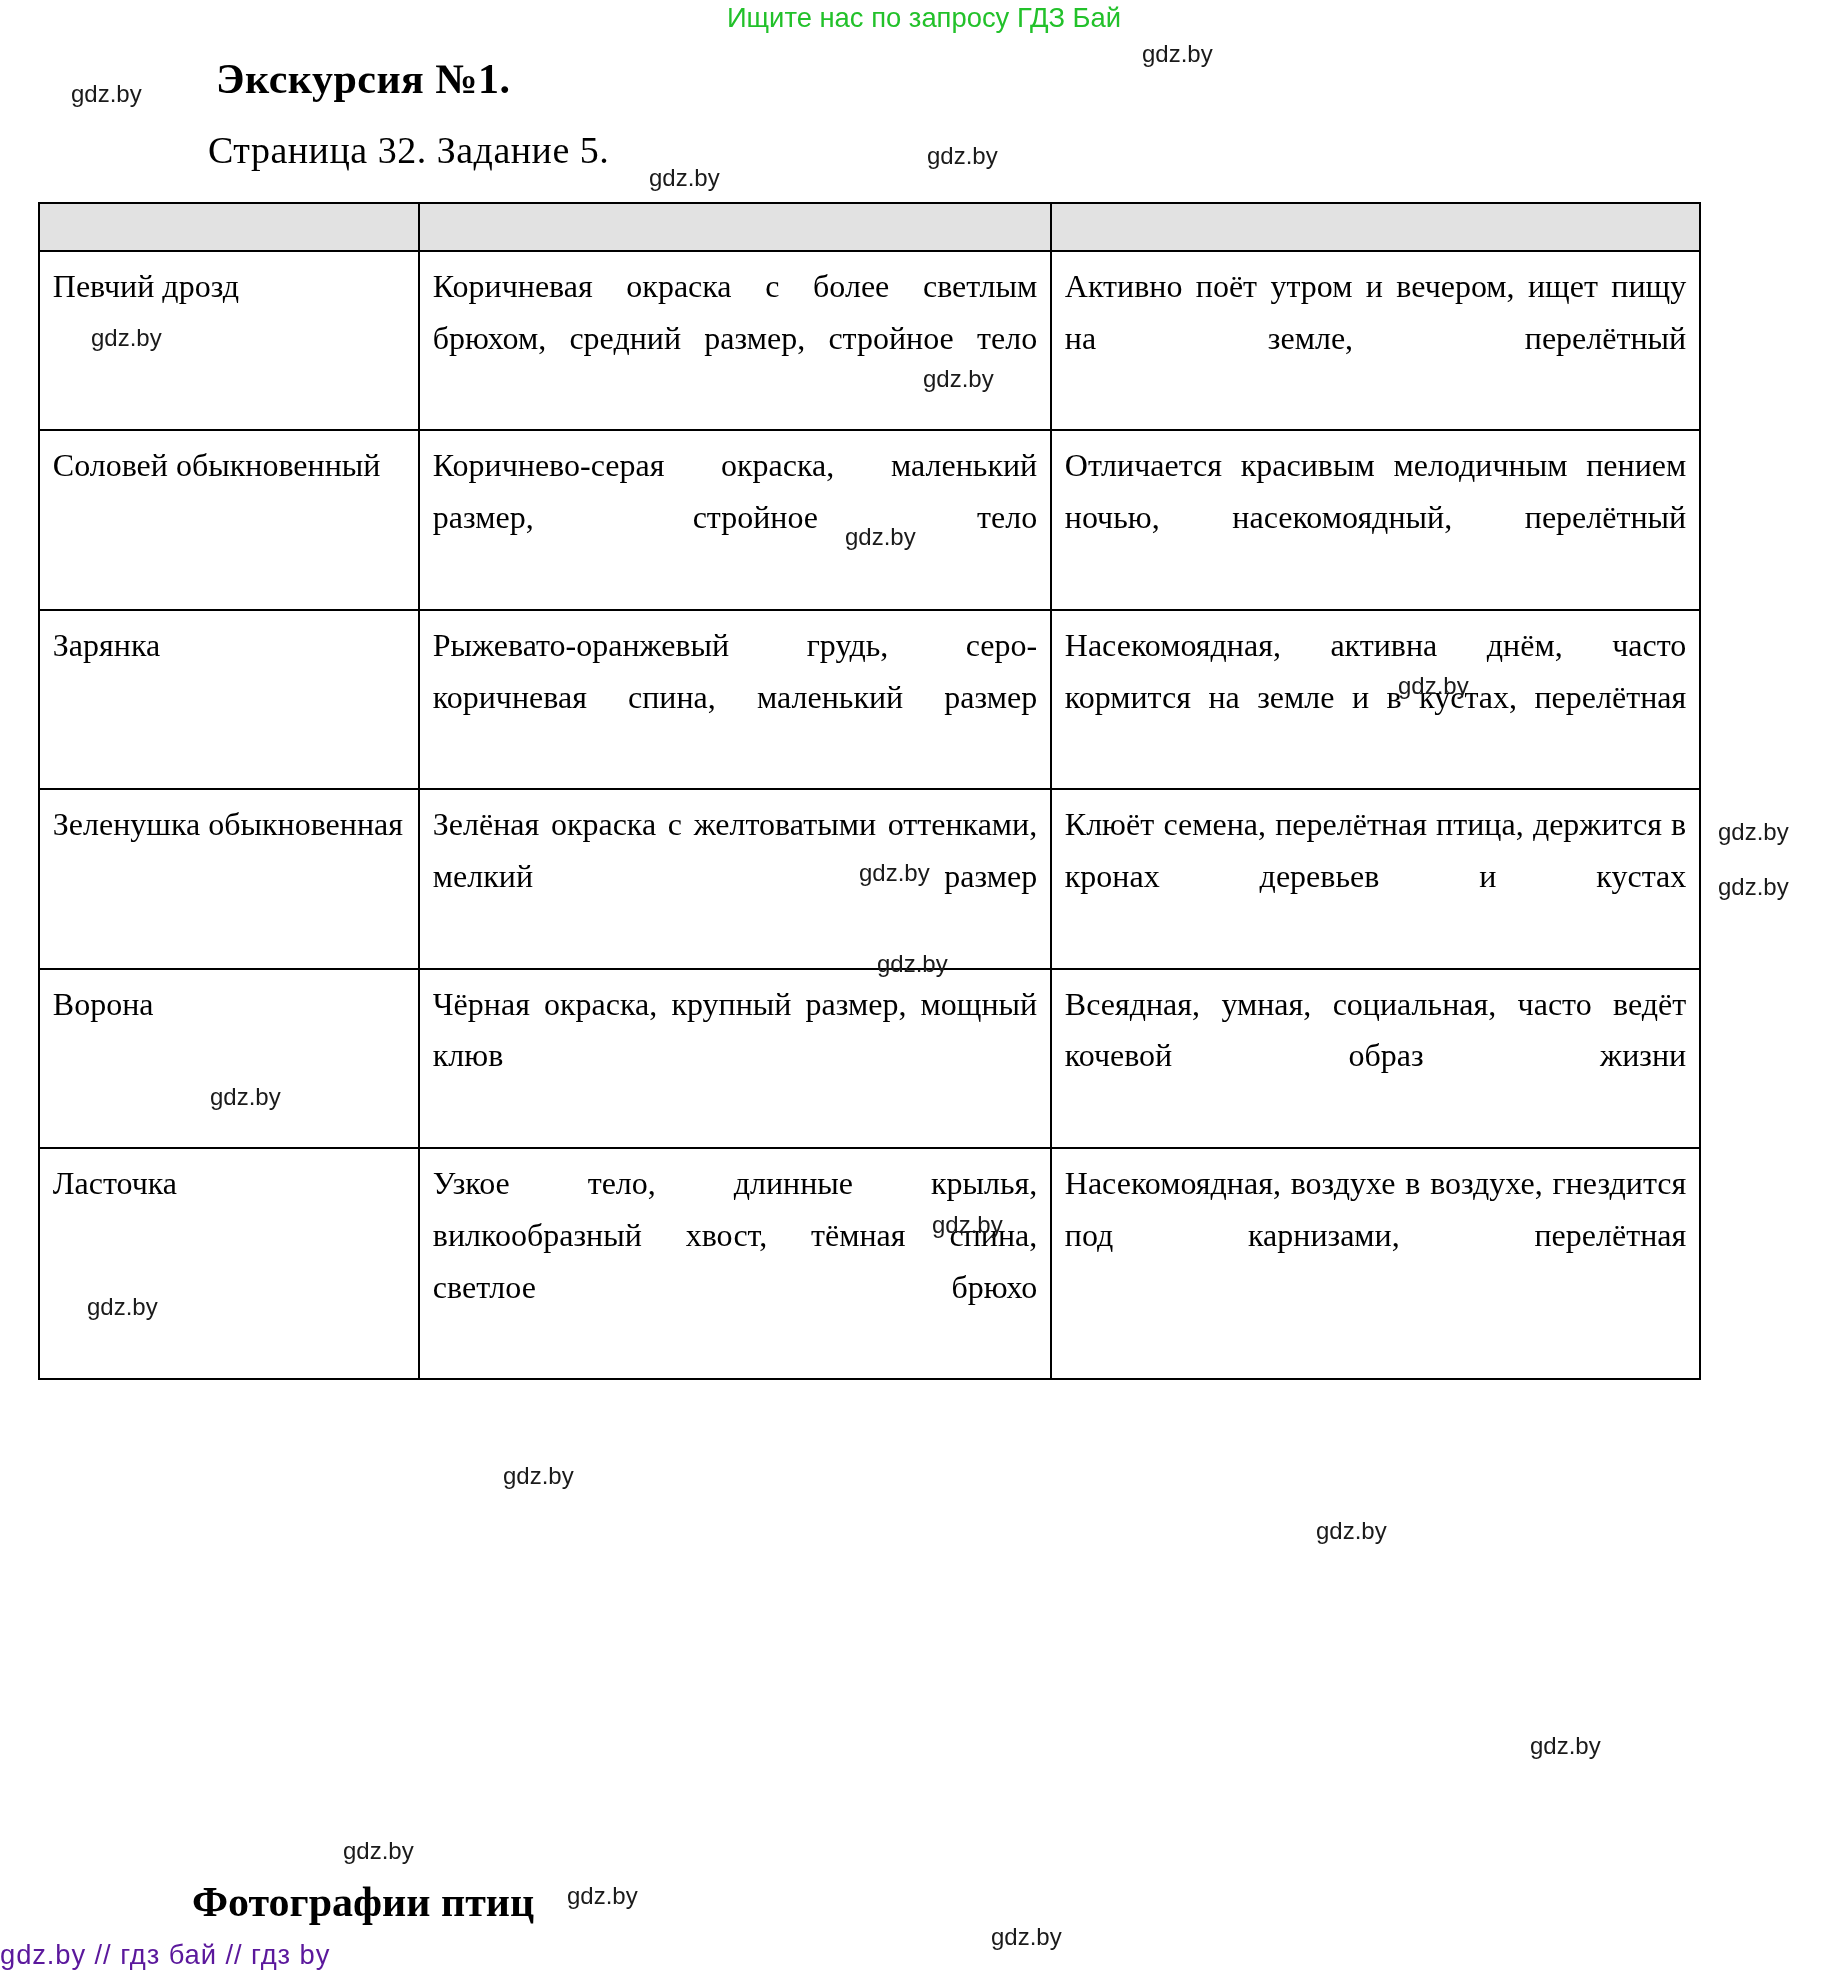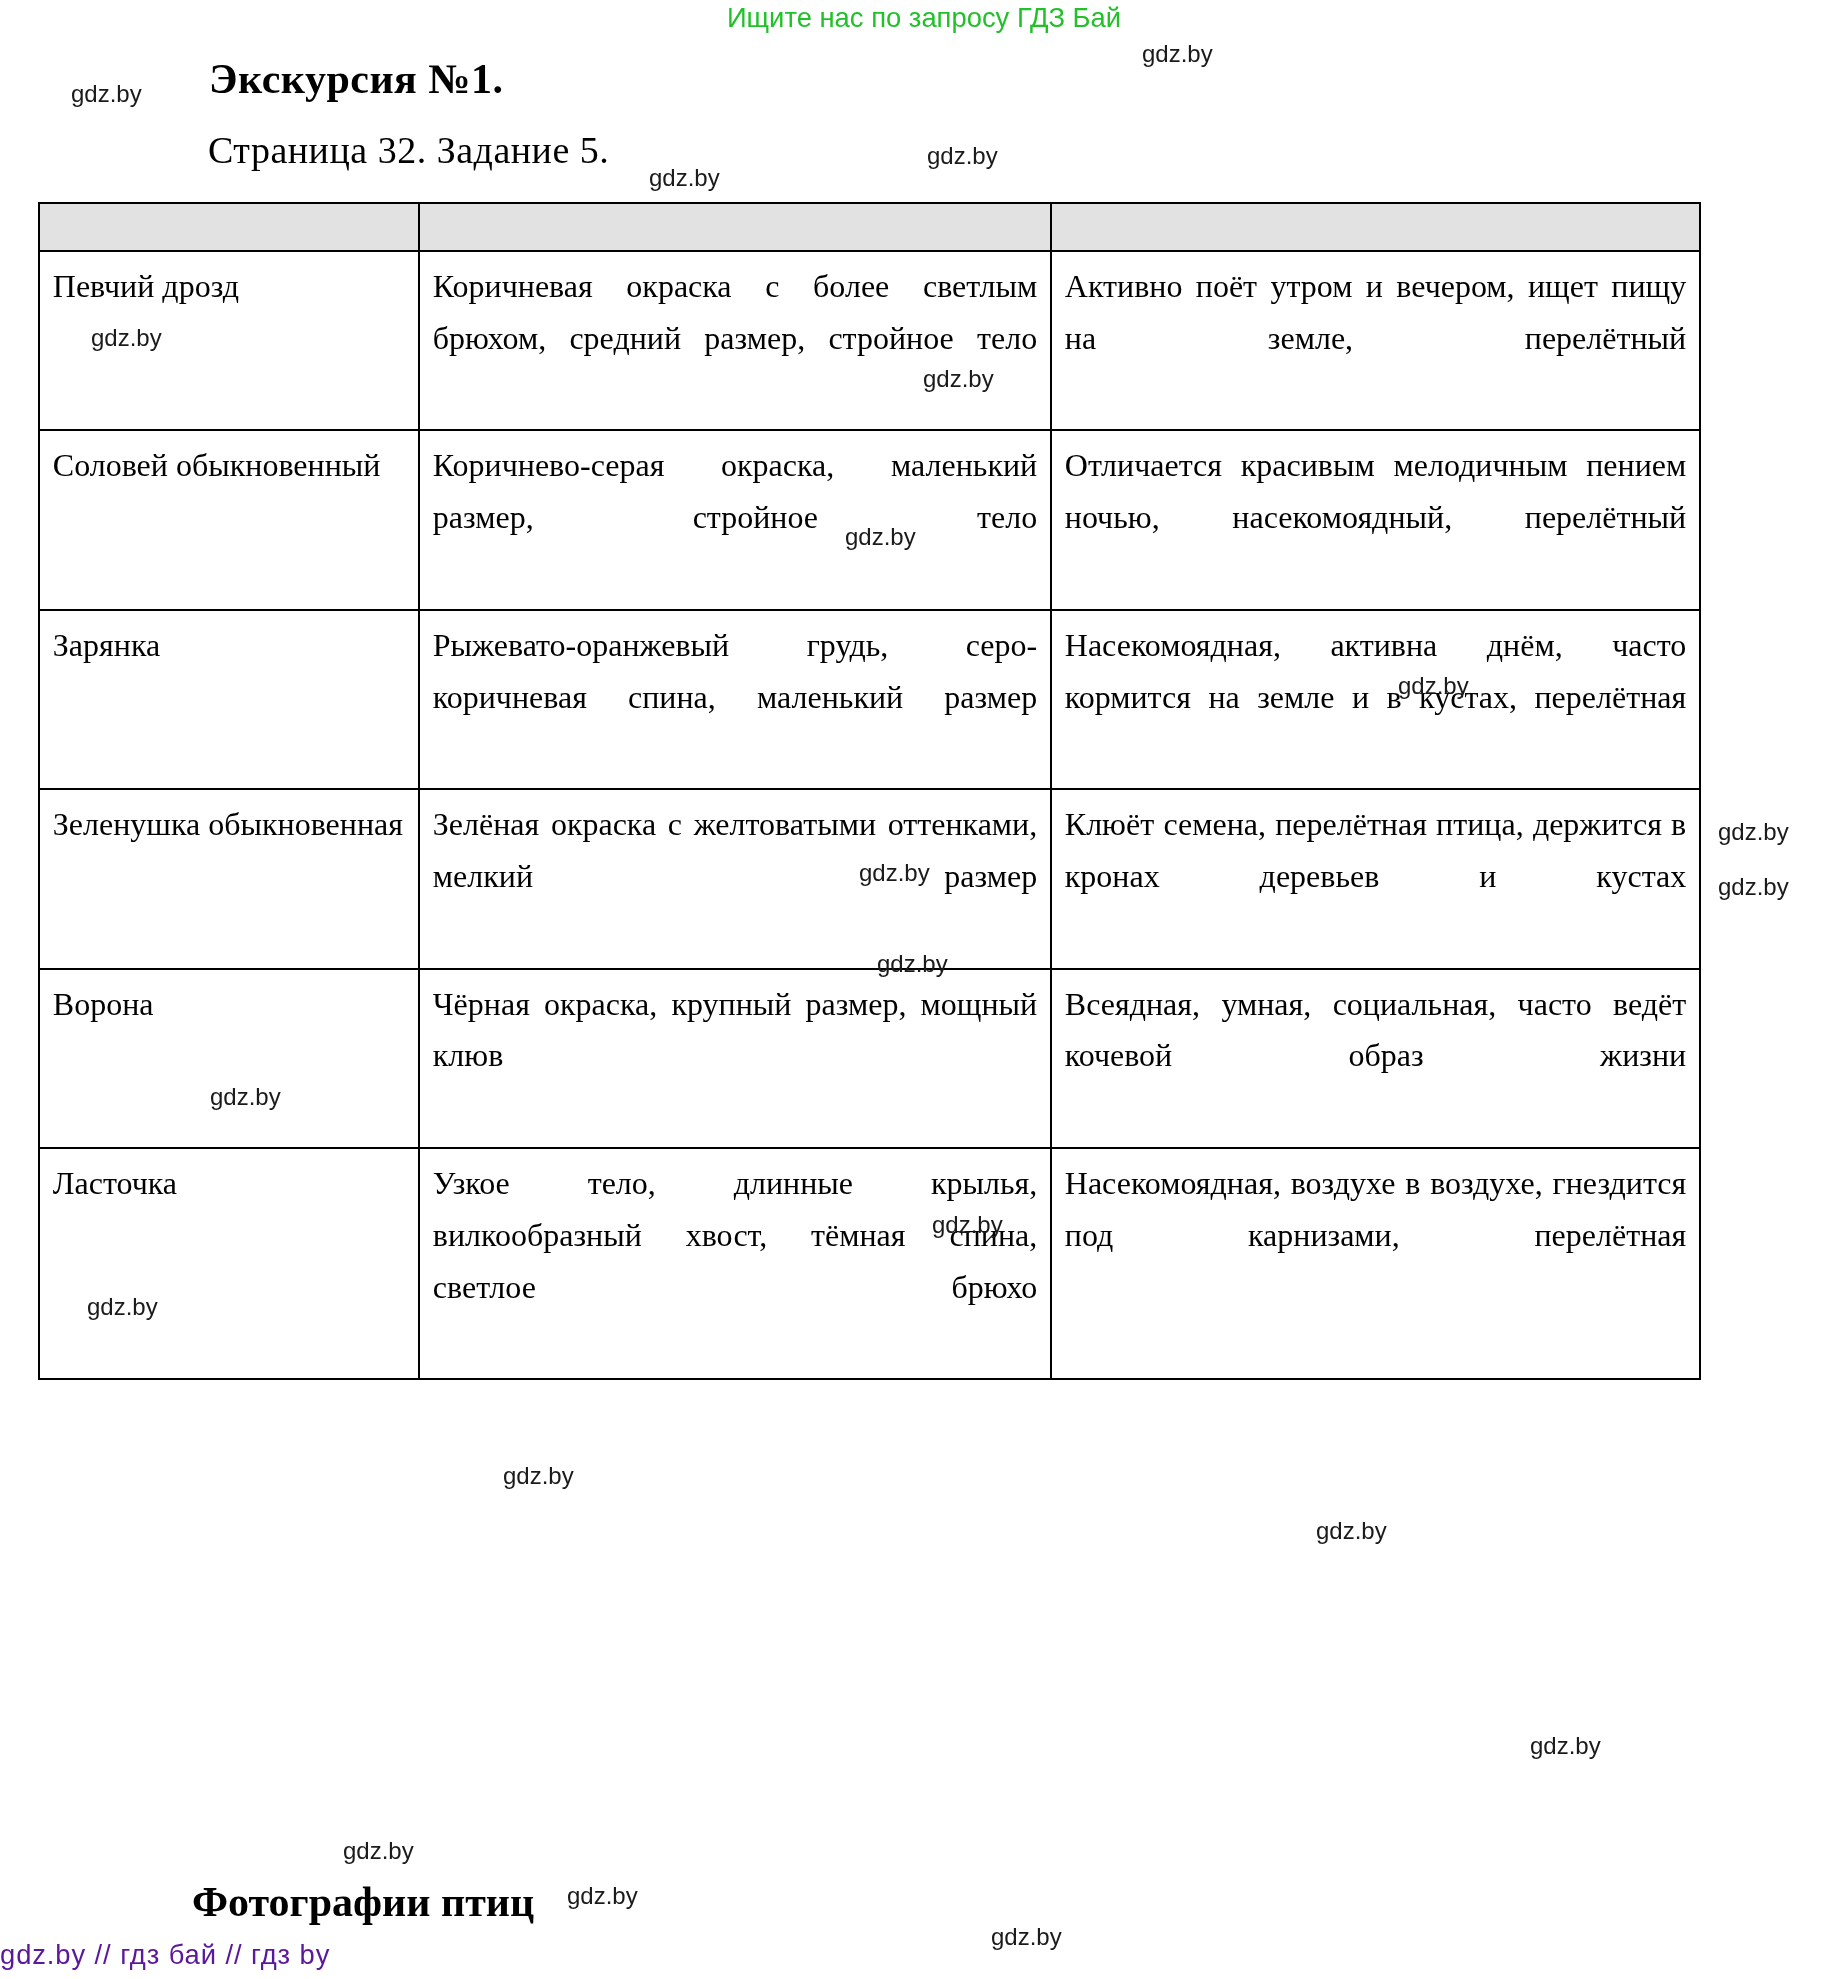--- a/index.html
+++ b/index.html
@@ -26,21 +26,21 @@
     font-family: "Liberation Sans", sans-serif;
     font-size: 27.4px;
     font-weight: 400;
     color: #22c12a;
     letter-spacing: 0px;
   }
 
   
   .h-excursion {
     position: absolute;
-    left: 209px;
+    left: 216px;
     top: 55px;
     font-size: 42px;
     font-weight: bold;
     letter-spacing: 0.5px;
     white-space: nowrap;
   }
   .h-page {
     position: absolute;
     left: 208px;
     top: 128px;

